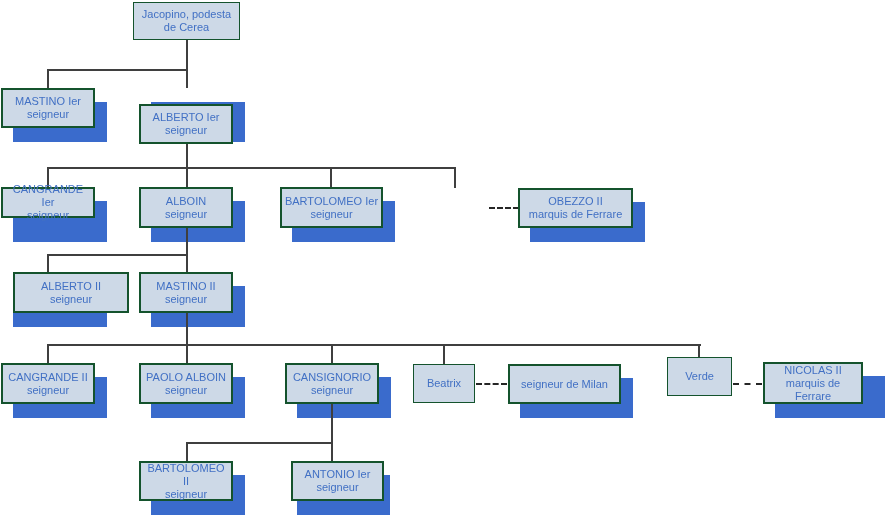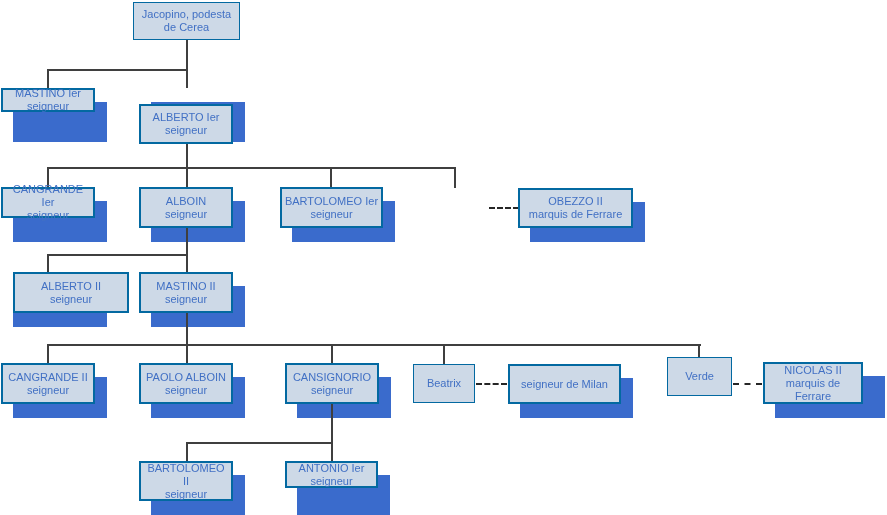--- a/index.html
+++ b/index.html
@@ -6,21 +6,21 @@
   .canvas{
     position:relative;width:887px;height:515px;background:#ffffff;
     font-family:"Liberation Sans", sans-serif;overflow:hidden;
   }
   .shadow{position:absolute;background:#3a6bcc;z-index:1;}
   .hline{position:absolute;height:2px;background:#3f3f3f;z-index:2;}
   .vline{position:absolute;width:2px;background:#3f3f3f;z-index:2;}
   .dline{position:absolute;height:0;border-top:2px dashed #262626;z-index:2;}
   .node{
     position:absolute;z-index:3;box-sizing:border-box;
-    background:#cdd9e7;border:2px solid #0369a1;
+    background:#cdd9e7;border:2px solid #14532d;
     display:flex;flex-direction:column;align-items:center;justify-content:center;
     text-align:center;color:#4170c4;font-size:11px;line-height:13px;padding:1px 2px;
   }
   .node.plain{border-width:1.5px;}
   .node .nm,.node .tt{display:block;width:100%;}
 </style>
 </head>
 <body>
 
 <div class="canvas">
@@ -67,21 +67,21 @@
   <div class="vline" style="left:186px;top:442px;height:19px"></div>
 
   <div class="dline" style="left:489px;top:207px;width:30px"></div>
   <div class="dline" style="left:476px;top:383px;width:31px"></div>
   <div class="dline" style="left:733px;top:383px;width:29px"></div>
 
   <div class="node plain" style="left:133px;top:2px;width:107px;height:38px">
     <span class="nm">Jacopino, podesta de Cerea</span>
   </div>
 
-  <div class="node" style="left:1px;top:88px;width:94px;height:24px">
+  <div class="node" style="left:1px;top:88px;width:94px;height:40px">
     <span class="nm">MASTINO Ier</span>
     <span class="tt">seigneur</span>
   </div>
   <div class="node" style="left:139px;top:104px;width:94px;height:40px">
     <span class="nm">ALBERTO Ier</span>
     <span class="tt">seigneur</span>
   </div>
 
   <div class="node" style="left:1px;top:187px;width:94px;height:31px">
     <span class="nm">CANGRANDE Ier</span>
@@ -132,18 +132,18 @@
   </div>
   <div class="node" style="left:763px;top:362px;width:100px;height:42px">
     <span class="nm">NICOLAS II</span>
     <span class="tt">marquis de Ferrare</span>
   </div>
 
   <div class="node" style="left:139px;top:461px;width:94px;height:40px">
     <span class="nm">BARTOLOMEO II</span>
     <span class="tt">seigneur</span>
   </div>
-  <div class="node" style="left:285px;top:461px;width:93px;height:27px">
+  <div class="node" style="left:291px;top:461px;width:93px;height:40px">
     <span class="nm">ANTONIO Ier</span>
     <span class="tt">seigneur</span>
   </div>
 
 </div>
 
 </body></html>

